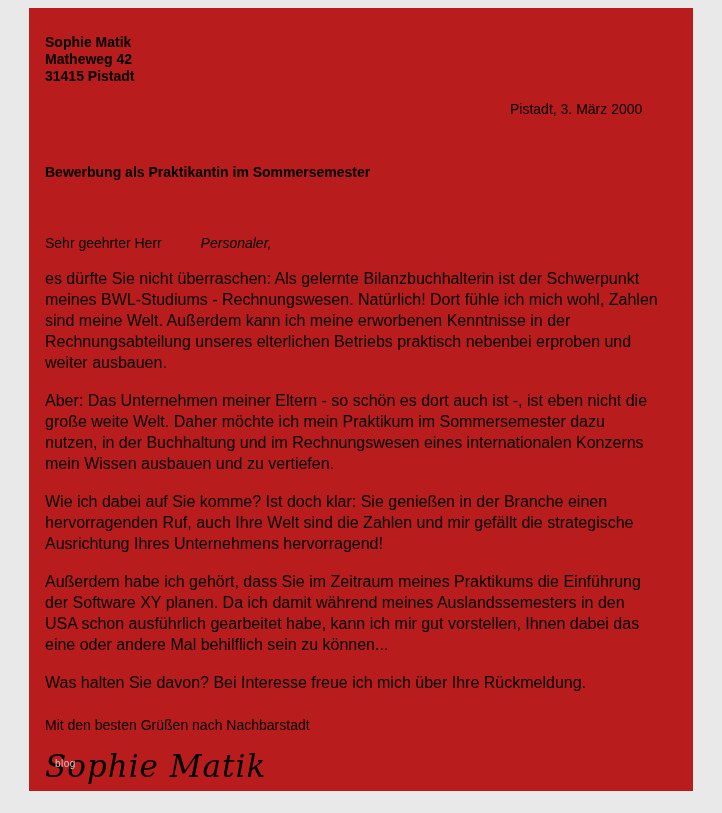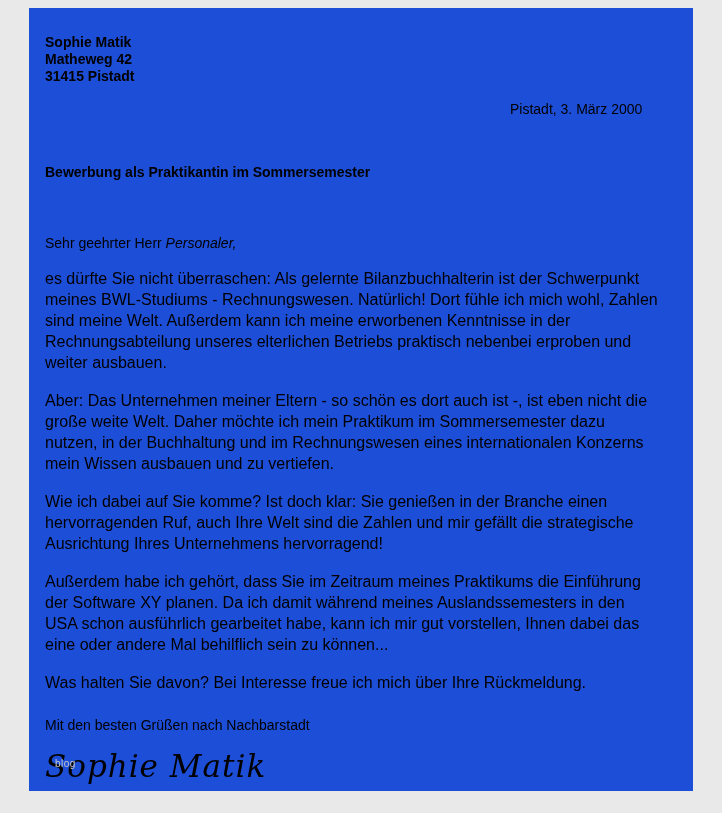--- a/index.html
+++ b/index.html
@@ -43,21 +43,21 @@
   }
   .subject {
     margin-top: 46px;
     font-weight: bold;
     line-height: 17px;
   }
   .salutation {
     margin-top: 52px;
     line-height: 21px;
   }
-  .salutation .italic { font-style: italic; }
+  .salutation .italic { font-style: italic; margin-left: 35px; }
   p.body {
     margin: 14px 0 17px 0;
     line-height: 21px;
     font-size: 16px;
   }
   p.body + p.body { margin-top: 16px; }
   .question { margin-top: 10px; }
   .closing {
     margin-top: 22px;
     line-height: 21px;
@@ -75,21 +75,21 @@
     left: 26px;
     bottom: 22px;
     font-size: 10px;
     color: #c9c9c9;
     letter-spacing: 0.5px;
   }
 </style>
 </head>
 <body style="background: rgb(233, 233, 233);">
 
-<div class="paper" style="background: #1d4ed8; text-decoration: underline;">
+<div class="paper" style="background: #b91c1c; text-decoration: underline;">
   <div class="content">
 
     <div class="sender-block">
       <div>Sophie Matik</div>
       <div>Matheweg 42</div>
       <div>31415 Pistadt</div>
     </div>
 
 
     <div class="dateline-row">Pistadt, 3. März 2000</div>

